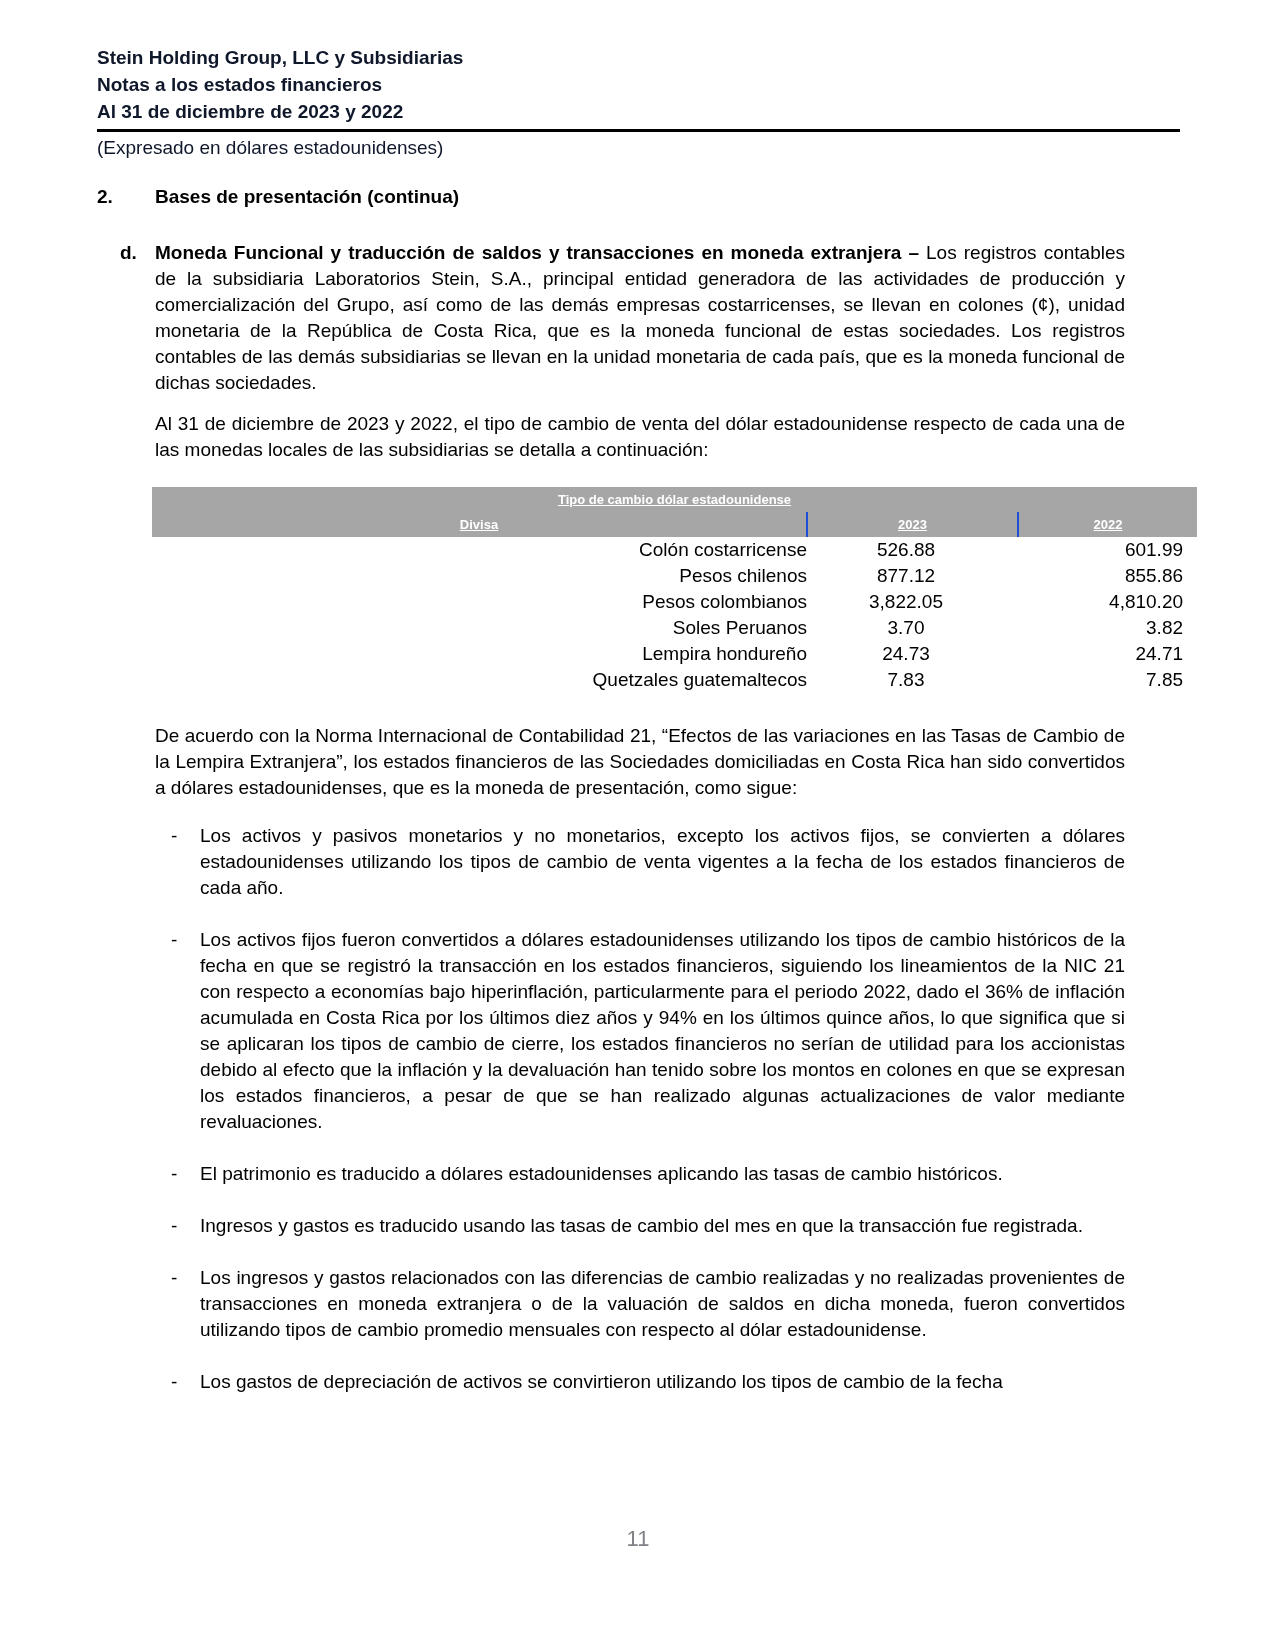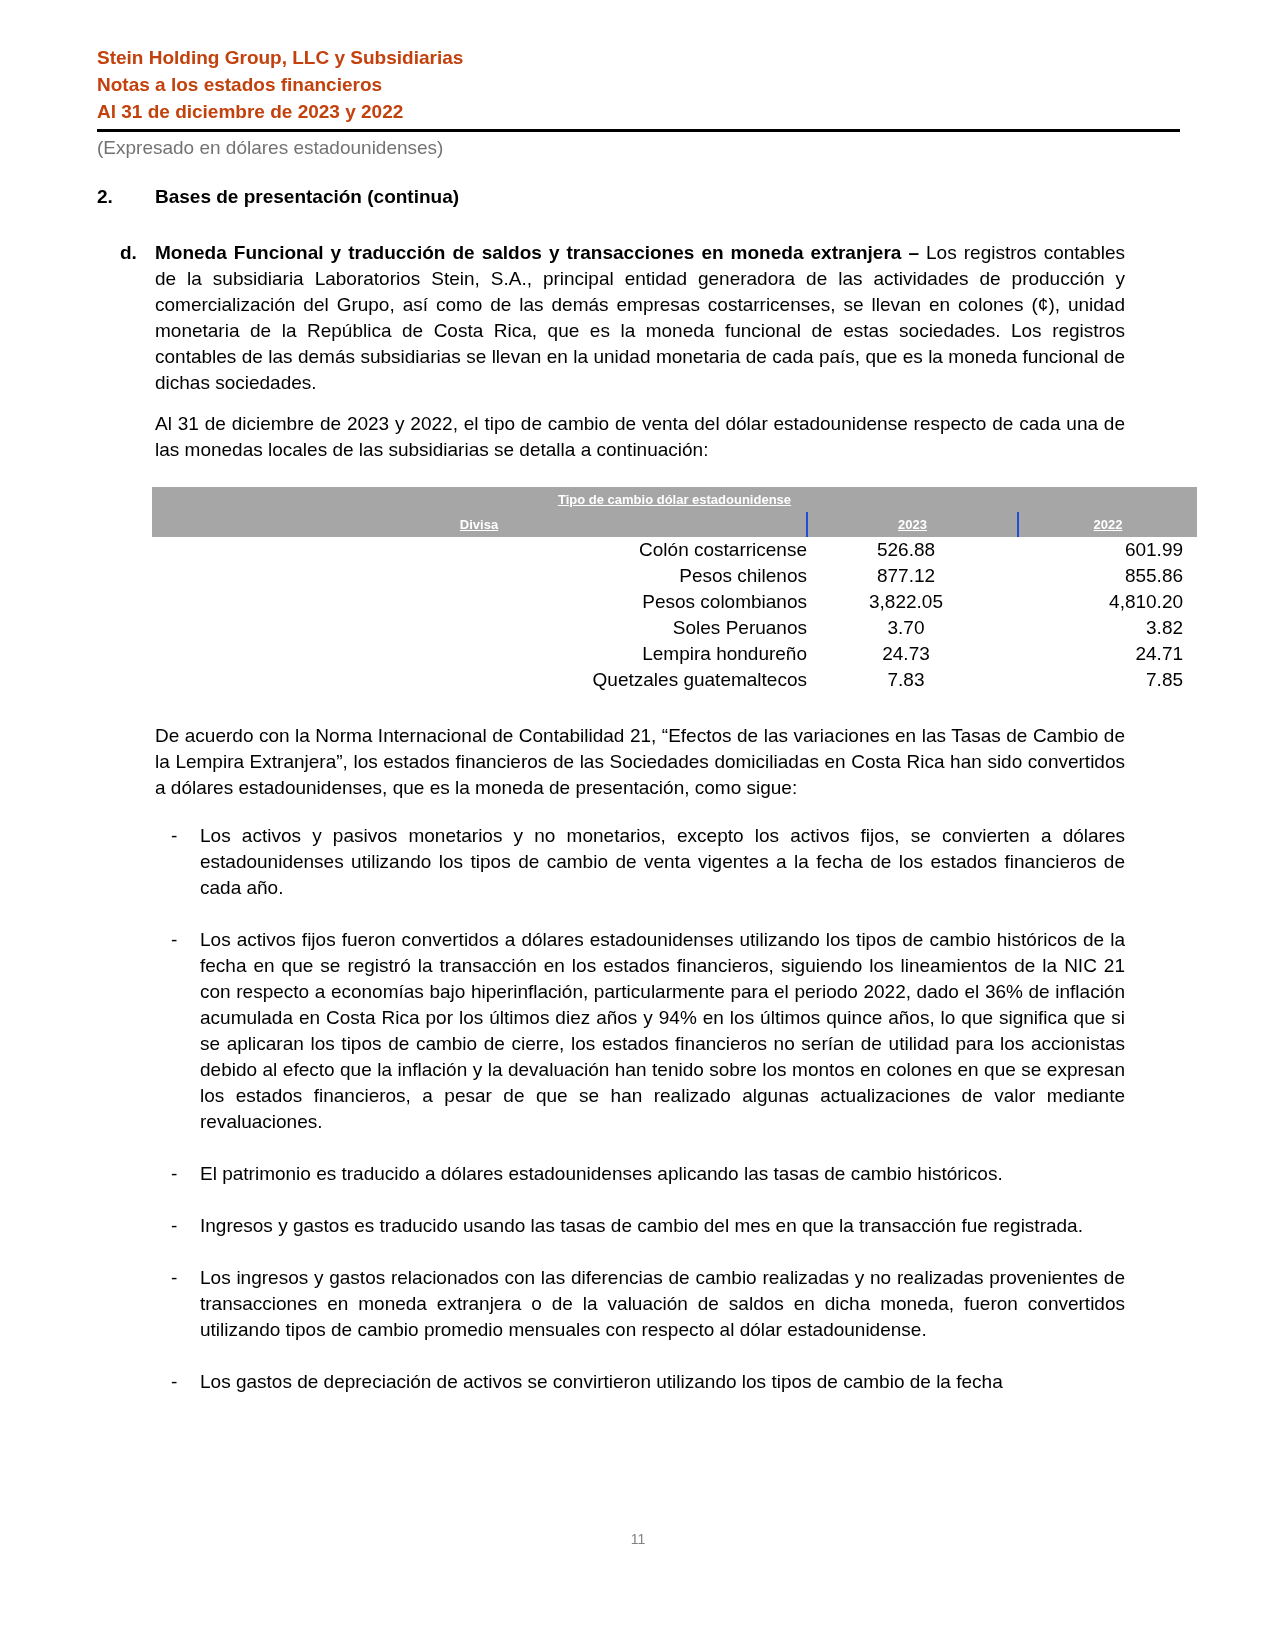--- a/index.html
+++ b/index.html
@@ -10,24 +10,24 @@
     margin:0 auto;
     background:#ffffff;
     color:#000000;
     font-family:"Liberation Sans","DejaVu Sans",sans-serif;
     font-size:19px;
     line-height:26px;
     overflow:hidden;
     padding-top:44px;
   }
   
-  .hdr { margin:0 96px 0 97px; color:#c2410c; font-weight:bold; }
+  .hdr { margin:0 96px 0 97px; color:#0f172a; font-weight:bold; }
   .hdr-line { line-height:27px; }
   .rule { margin:4px 0 0 97px; width:1083px; border-top:3px solid #000000; }
-  .expressed { margin:3px 96px 0 97px; color:#737373; font-weight:normal; }
+  .expressed { margin:3px 96px 0 97px; color:#0f172a; font-weight:normal; }
   
   .section { display:flex; margin-top:23px; font-weight:bold; }
   .sec-num { margin-left:97px; width:58px; }
   
   .clause { display:flex; margin-top:30px; }
   .clause-label { margin-left:120px; width:35px; font-weight:bold; }
   .clause-text { width:970px; text-align:justify; }
   .clause-text .lead { font-weight:bold; }
   
   .para { margin-left:155px; width:970px; text-align:justify; }
@@ -51,21 +51,21 @@
   td.cell-2022  { text-align:right; padding-right:14px; }
   
   .bullets { margin:22px 0 0 155px; width:970px; }
   .bullet { display:flex; margin-bottom:26px; }
   .bullet:last-child { margin-bottom:0; }
   .bullet .dash { width:45px; padding-left:16px; flex:0 0 45px; }
   .bullet .btxt { flex:1; text-align:justify; }
   
   .page-number {
     position:absolute; top:1528px; left:0; width:100%;
-    text-align:center; color:#7f8286; font-size:14px; line-height:22px;
+    text-align:center; color:#7f8286; font-size:22px; line-height:22px;
   }
 </style>
 </head>
 <body>
 
 <div class="page">
 
   <div class="hdr">
     <div class="hdr-line">Stein Holding Group, LLC y Subsidiarias</div>
     <div class="hdr-line">Notas a los estados financieros</div>

